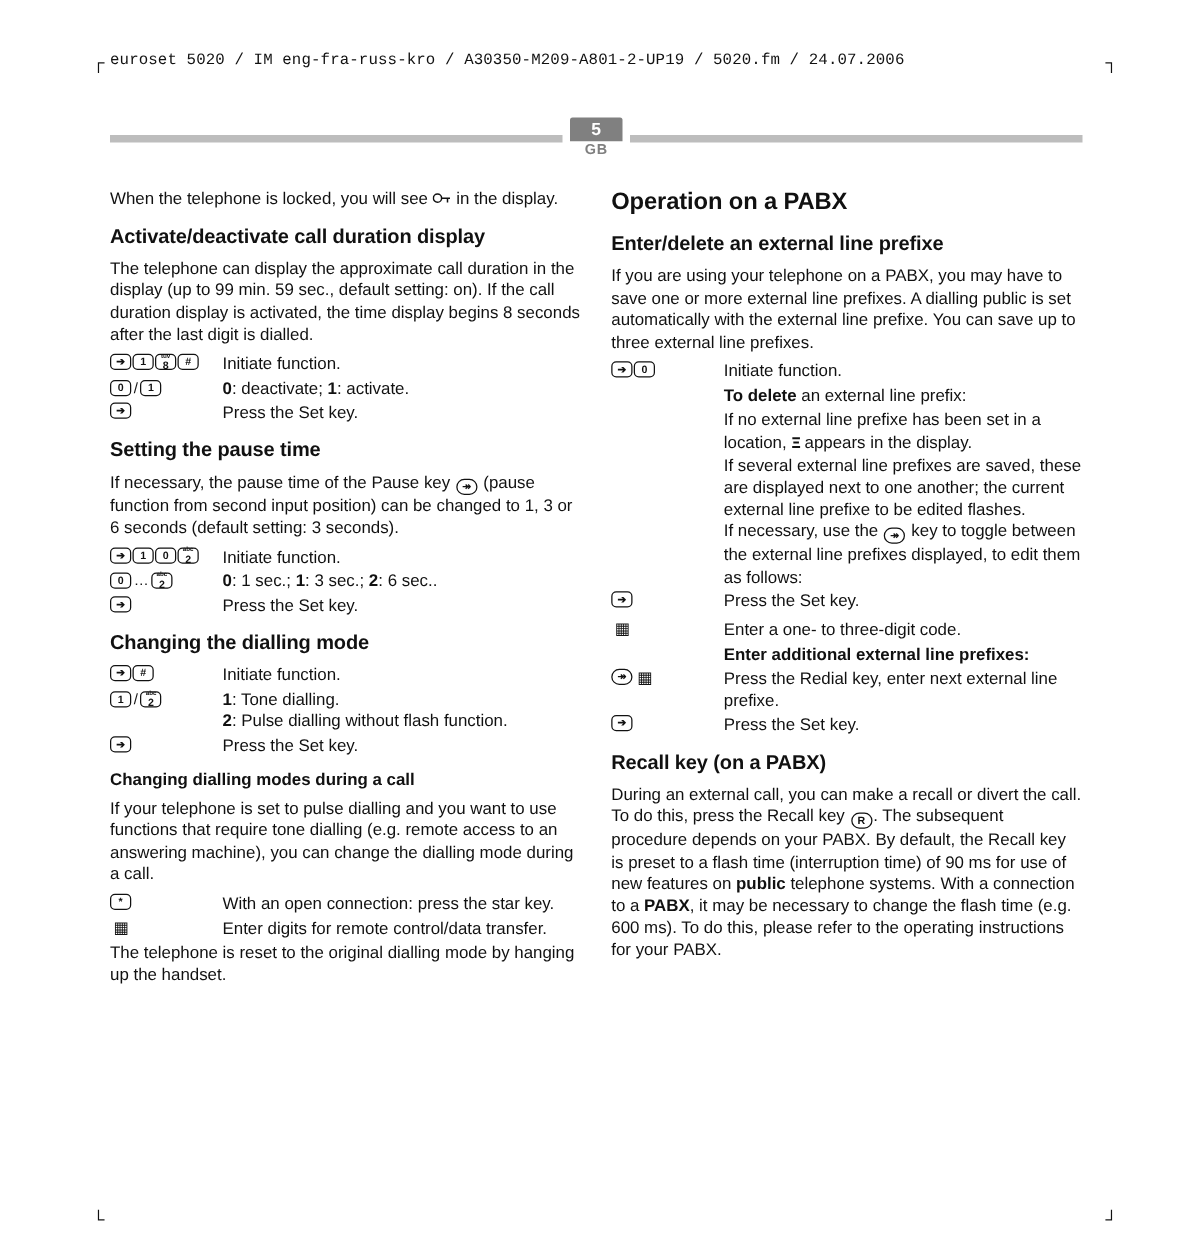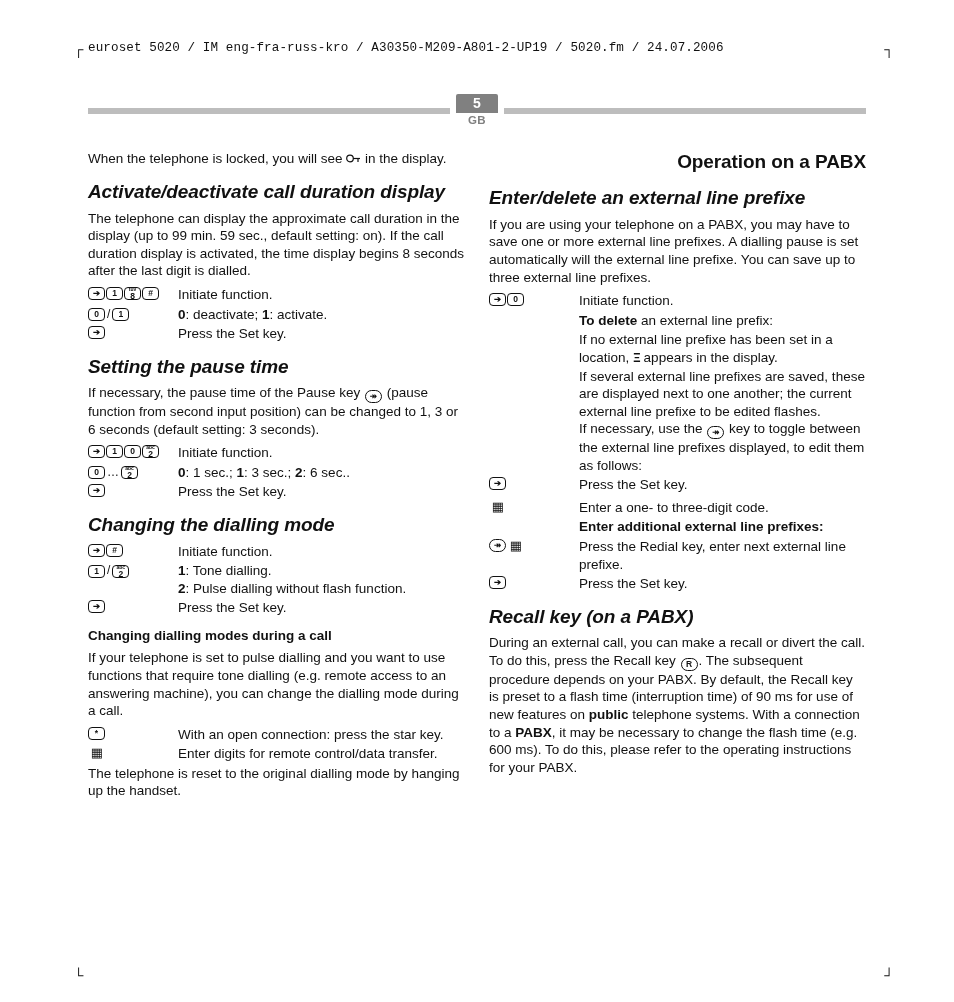--- a/index.html
+++ b/index.html
@@ -69,28 +69,26 @@
   .col {
     flex: 1;
     min-width: 0;
   }
   p { margin: 0 0 6px 0; }
   .h1 {
     font-size: 19px;
     font-weight: bold;
     margin: 0 0 10px 0;
     letter-spacing: -0.1px;
-    text-align: right;
   }
   .h2 {
-    font-size: 19px;
+    font-size: 16px;
     font-weight: bold;
     margin: 12px 0 5px 0;
     letter-spacing: -0.1px;
-    font-style: italic;
   }
   .h3 {
     font-size: 13.5px;
     font-weight: bold;
     margin: 10px 0 5px 0;
   }
   .b { font-weight: bold; }
 
   .row {
     display: flex;
@@ -311,21 +309,21 @@
           </div>
         <div class="desc">Enter digits for remote control/data transfer.</div>
       </div>
       <p>The telephone is reset to the original dialling mode by hanging up the handset.</p>
     </div>
 
     <div class="col">
       <div class="h1">Operation on a PABX</div>
 
       <div class="h2">Enter/delete an external line prefixe</div>
-      <p>If you are using your telephone on a PABX, you may have to save one or more external line prefixes. A dialling pause is set automatically will the external line prefixe. You can save up to three external line prefixes.</p>
+      <p>If you are using your telephone on a PABX, you may have to save one or more external line prefixes. A dialling public is set automatically with the external line prefixe. You can save up to three external line prefixes.</p>
 
       <div class="row">
         <div class="keys">
           <span class="key">➔</span>
           <span class="key">0</span>
         </div>
         <div class="desc">Initiate function.</div>
       </div>
       <div class="row">
         <div class="keys"></div>

